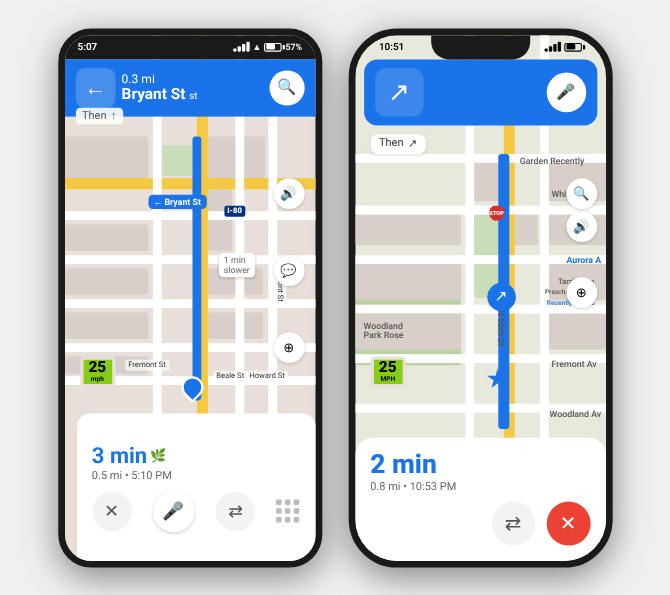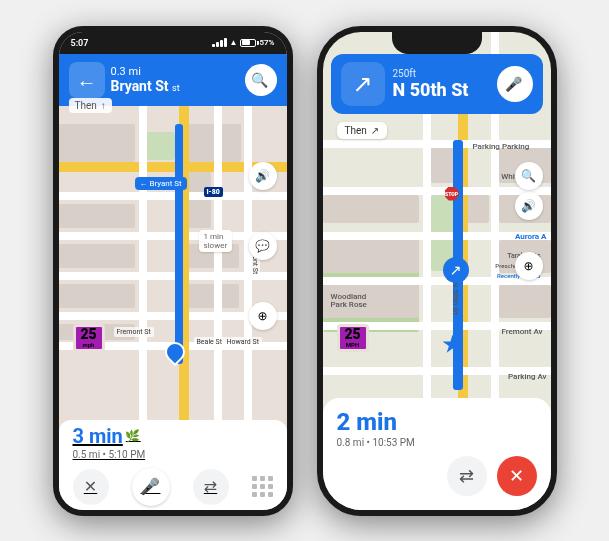--- a/index.html
+++ b/index.html
@@ -151,21 +151,21 @@
       color: #555;
       background: rgba(255,255,255,0.9);
       padding: 2px 6px;
       border-radius: 4px;
     }
 
     
     .speed-limit {
       position: absolute;
       border: 3px solid #e8e0d8;
-      background: #a21caf;
+      background: #84cc16;
       border-radius: 4px;
       width: 32px;
       text-align: center;
       z-index: 10;
     }
     .speed-limit .speed-number {
       font-size: 14px;
       font-weight: 900;
       line-height: 1;
       color: #000;
@@ -175,26 +175,25 @@
       font-size: 6px;
       font-weight: 700;
       color: #000;
       display: block;
       line-height: 1.2;
     }
 
     
     .bottom-panel-android {
       position: absolute;
-      bottom: 0; left: 0; right: 0;
-      background: #fff;
-      padding: 4px 14px;
+      bottom: 0; left: 11px; right: 0;
+      background: #fff;
+      padding: 26px 14px;
       z-index: 10;
       border-radius: 12px 12px 0 0;
-      text-decoration: underline;
     }
     .eta-row {
       display: flex;
       align-items: center;
       justify-content: space-between;
     }
     .eta-time {
       font-size: 20px;
       font-weight: 700;
       color: #1a73e8;
@@ -291,21 +290,21 @@
     }
 
     
     .dir-bubble {
       position: absolute;
       background: #1a73e8;
       color: #fff;
       border-radius: 4px;
       padding: 2px 5px;
       font-size: 8px;
-      font-weight: 400;
+      font-weight: 700;
       z-index: 7;
       display: flex; align-items: flex-end; gap: 2px;
     }
 
     
     .iphone-map {
       background: #e8e8dc;
       width: 100%;
       height: 100%;
       position: relative;
@@ -571,20 +570,34 @@
         </div>
       </div>
     </div>
   </div>
 </div>
 
 <div class="phone phone-iphone">
 
   <div class="iphone-notch"></div>
 
+  <div class="status-bar" style="background:transparent;position:absolute;top:0;left:0;right:0;z-index:20;color:#000;">
+    <span style="padding-left:10px;">10:51</span>
+    <div class="status-bar-right" style="padding-right:10px;">
+      <div class="signal-bars">
+        <div class="signal-bar" style="height:3px;background:#000;"></div>
+        <div class="signal-bar" style="height:5px;background:#000;"></div>
+        <div class="signal-bar" style="height:7px;background:#000;"></div>
+        <div class="signal-bar" style="height:9px;background:#000;"></div>
+      </div>
+      <div class="battery-icon" style="color:#000;">
+        <div class="battery-fill" style="width:60%;"></div>
+      </div>
+    </div>
+  </div>
 
   <div class="map-container">
     <div class="iphone-map">
 
       <div class="road-major-v" style="left:135px;background:#f5c842;"></div>
       <div class="road-v" style="left:100px;"></div>
       <div class="road-v" style="left:168px;"></div>
       <div class="road-h" style="top:108px;"></div>
       <div class="road-h" style="top:155px;"></div>
       <div class="road-h" style="top:200px;"></div>
@@ -609,47 +622,43 @@
       </div>
 
       <div class="nav-arrow-overlay" style="top:225px;left:120px;">↗</div>
 
       <div class="route-line" style="top:108px;left:130px;width:10px;height:250px;"></div>
 
       <div style="position:absolute;bottom:155px;left:130px;transform:translateX(-50%);z-index:8;">
         <div style="width:20px;height:20px;background:#1a73e8;clip-path:polygon(50% 0%, 60% 35%, 100% 35%, 68% 57%, 79% 91%, 50% 70%, 21% 91%, 32% 57%, 0% 35%, 40% 35%);"></div>
       </div>
 
-      <div class="map-label" style="top:110px;left:150px;">Parking Parking</div>
+      <div class="map-label" style="top:110px;left:150px;">Garden Recently</div>
       <div class="map-label" style="top:140px;right:10px;">Whitman A</div>
       <div class="map-label" style="top:200px;right:4px;color:#1a73e8;font-weight:700;">Aurora A</div>
       <div class="map-label" style="top:220px;right:10px;font-size:7px;">Tara's Tots</div>
       <div class="map-label" style="top:230px;right:10px;font-size:6px;">Preschool - Lin...</div>
       <div class="map-label" style="top:240px;right:10px;font-size:6px;color:#1a73e8;">Recently viewed</div>
       <div class="map-label" style="top:260px;left:8px;">Woodland</div>
       <div class="map-label" style="top:268px;left:8px;">Park Rose</div>
       <div class="map-label" style="top:295px;right:8px;">Fremont Av</div>
-      <div class="map-label" style="top:340px;right:4px;">Parking Av</div>
+      <div class="map-label" style="top:340px;right:4px;">Woodland Av</div>
       <div class="map-label" style="top:245px;left:132px;transform:rotate(90deg);transform-origin:left center;">N 50th St</div>
 
       <div class="sound-btn" style="top:160px;right:8px;">🔊</div>
 
       <div class="directions-btn" style="top:220px;right:8px;">⊕</div>
 
       <div class="directions-btn" style="top:130px;right:8px;">🔍</div>
     </div>
   </div>
 
   <div class="nav-header-iphone">
     <div class="nav-turn-large">
       <span>↗</span>
-    </div>
-    <div class="nav-info">
-      <div class="nav-dist-small">250ft</div>
-      <div class="nav-street-large">N 50th St</div>
     </div>
     <div class="nav-mic-btn">🎤</div>
   </div>
 
   <div class="then-row-iphone">
     <span>Then</span>
     <span>↗</span>
   </div>
 
   <div class="speed-limit" style="bottom:158px;left:14px;">

